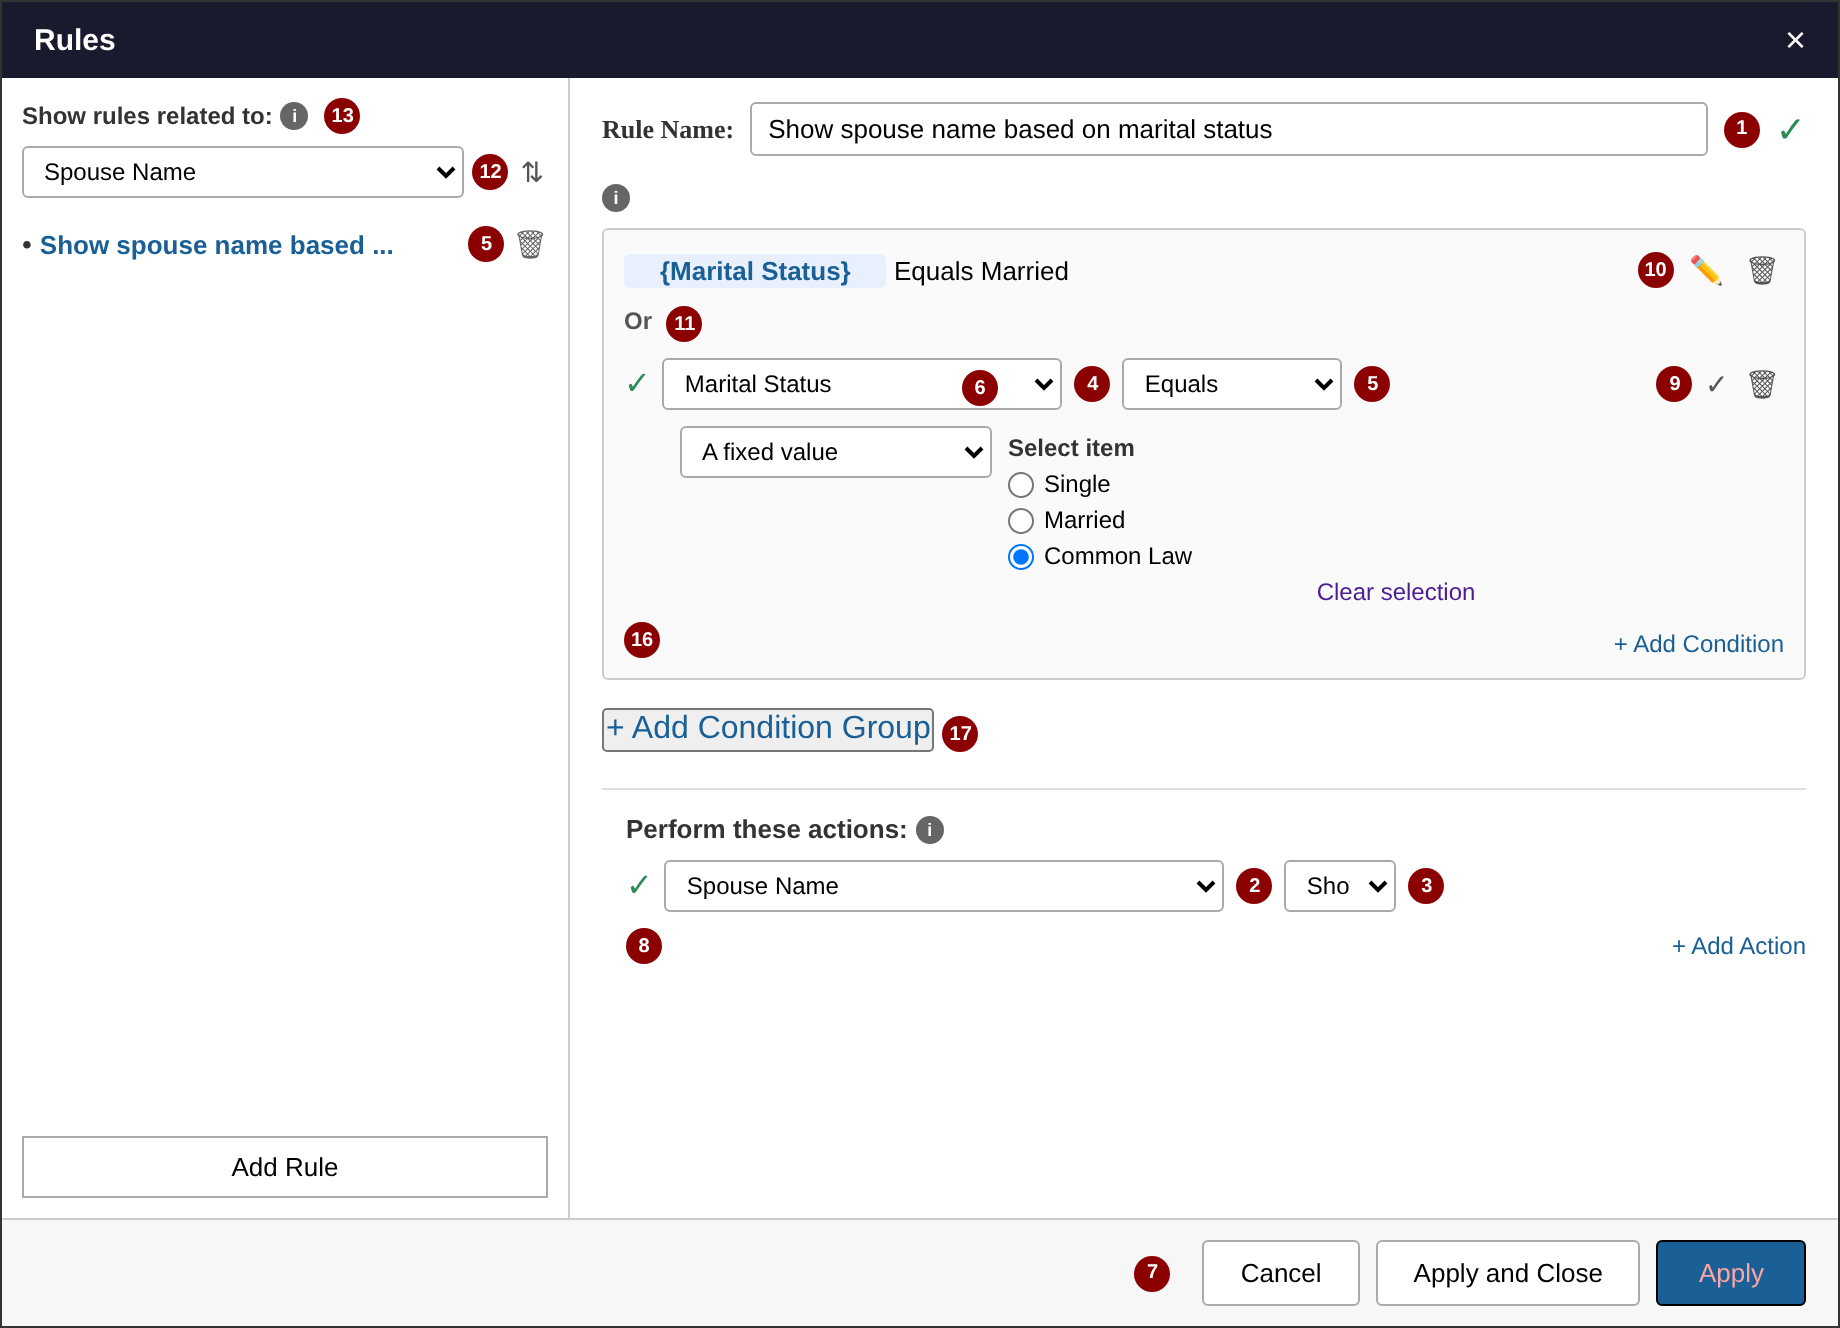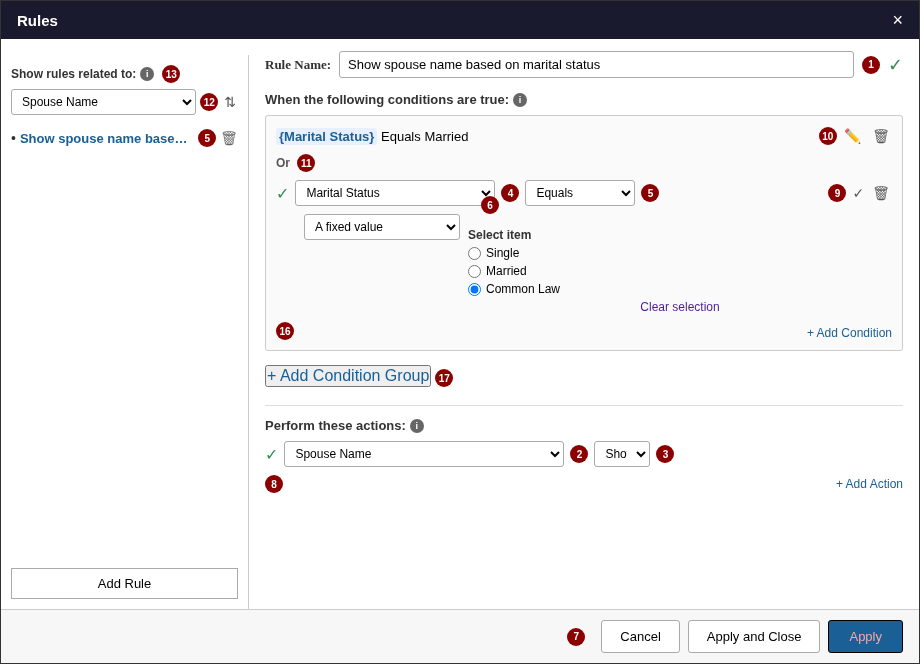--- a/index.html
+++ b/index.html
@@ -1,61 +1,61 @@
 <!DOCTYPE html>
 <html><head>
   <meta charset="utf-8">
   <style>
     * { box-sizing: border-box; margin: 0; padding: 0; }
     body { font-family: Arial, sans-serif; font-size: 13px; background: #555; display: flex; align-items: center; justify-content: center; min-height: 100vh; }
     .modal { width: 920px; height: 664px; background: #fff; border: 1px solid #333; display: flex; flex-direction: column; position: relative; }
     .modal-header { background: #1a1a2e; color: #fff; padding: 10px 16px; display: flex; justify-content: space-between; align-items: center; font-size: 15px; font-weight: bold; }
     .modal-close { color: #fff; background: none; border: none; font-size: 18px; cursor: pointer; line-height: 1; }
     .modal-body { display: flex; flex: 1; overflow: hidden; }
-    .left-panel { width: 248px; border-right: 1px solid #ccc; display: flex; flex-direction: column; padding: 10px; margin-top: 16px; }
+    .left-panel { width: 284px; border-right: 1px solid #ccc; display: flex; flex-direction: column; padding: 10px; }
     .left-panel-label { font-size: 12px; font-weight: bold; color: #333; margin-bottom: 6px; display: flex; align-items: center; gap: 4px; }
     .info-icon { width: 14px; height: 14px; border-radius: 50%; background: #666; color: #fff; font-size: 9px; display: inline-flex; align-items: center; justify-content: center; cursor: pointer; }
     .field-selector-row { display: flex; align-items: center; gap: 4px; margin-bottom: 10px; }
     .field-select { flex: 1; border: 1px solid #aaa; border-radius: 3px; padding: 4px 6px; font-size: 12px; background: #fff; }
     .sort-btn { background: none; border: none; cursor: pointer; font-size: 14px; color: #555; padding: 2px; }
     .rule-list { flex: 1; }
     .rule-item { display: flex; align-items: center; gap: 4px; padding: 4px 0; cursor: pointer; }
     .rule-item-dot { color: #333; font-size: 14px; }
     .rule-item-name { font-size: 13px; color: #1a6096; font-weight: bold; flex: 1; overflow: hidden; text-overflow: ellipsis; white-space: nowrap; }
     .rule-item-delete { background: none; border: none; cursor: pointer; color: #666; font-size: 14px; }
     .badge { display: inline-flex; align-items: center; justify-content: center; background: #8b0000; color: #fff; border-radius: 50%; width: 18px; height: 18px; font-size: 10px; font-weight: bold; position: relative; }
     .add-rule-btn { margin-top: auto; border: 1px solid #aaa; background: #fff; padding: 7px; font-size: 13px; cursor: pointer; width: 100%; }
     .right-panel { flex: 1; display: flex; flex-direction: column; padding: 12px 16px; overflow-y: auto; }
     .rule-name-row { display: flex; align-items: center; gap: 8px; margin-bottom: 14px; }
     .rule-name-label { font-size: 13px; font-weight: bold; color: #333; white-space: nowrap; font-family: Liberation Serif, serif; }
     .rule-name-input { flex: 1; border: 1px solid #aaa; border-radius: 3px; padding: 5px 8px; font-size: 13px; }
     .check-icon { color: #2e8b57; font-size: 18px; }
     .section-label { font-size: 13px; font-weight: bold; color: #333; margin-bottom: 8px; display: flex; align-items: center; gap: 4px; }
     .condition-block { border: 1px solid #ccc; border-radius: 3px; padding: 10px; margin-bottom: 8px; background: #fafafa; }
     .condition-saved-row { display: flex; align-items: center; justify-content: space-between; margin-bottom: 8px; }
-    .condition-tag { background: #e8f0fe; color: #1a6096; border-radius: 3px; padding: 1px 3px; font-size: 13px; font-weight: bold; }
+    .condition-tag { background: #e8f0fe; color: #1a6096; border-radius: 3px; padding: 1px 18px; font-size: 13px; font-weight: bold; }
     .condition-actions { display: flex; gap: 6px; align-items: center; }
     .icon-btn { background: none; border: none; cursor: pointer; color: #555; font-size: 14px; padding: 2px; }
     .or-label { font-size: 12px; font-weight: bold; color: #555; margin-bottom: 8px; }
     .condition-row { display: flex; align-items: center; gap: 6px; margin-bottom: 8px; }
     .green-check { color: #2e8b57; font-size: 16px; }
     .condition-select { border: 1px solid #aaa; border-radius: 3px; padding: 4px 6px; font-size: 12px; background: #fff; }
     .condition-select-wide { width: 200px; }
     .condition-select-medium { width: 110px; }
     .value-row { margin-left: 28px; display: flex; align-items: flex-start; gap: 8px; flex-wrap: wrap; }
     .fixed-value-select { border: 1px solid #aaa; border-radius: 3px; padding: 4px 6px; font-size: 12px; background: #fff; width: 156px; }
-    .select-item-label { font-size: 12px; font-weight: bold; color: #333; margin-top: 14px; }
+    .select-item-label { font-size: 12px; font-weight: bold; color: #333; margin-top: 4px; }
     .radio-group { display: flex; flex-direction: column; gap: 4px; margin-top: 4px; }
     .radio-item { display: flex; align-items: center; gap: 5px; font-size: 12px; cursor: pointer; }
     .clear-link { color: #4c1d95; font-size: 12px; cursor: pointer; text-align: center; margin-top: 4px; }
     .condition-row-actions { display: flex; align-items: center; gap: 4px; margin-left: auto; }
     .add-condition-btn { color: #1a6096; font-size: 12px; cursor: pointer; background: none; border: none; text-align: right; display: block; margin-left: auto; margin-top: 4px; }
     .add-condition-group-link { color: #1a6096; font-size: 16px; cursor: pointer; margin: 6px 0 10px; display: inline-block; }
     .divider { border: none; border-top: 1px solid #ddd; margin: 8px 0; }
-    .perform-section { margin-top: 4px; }
+    .perform-section { margin-top: 4px; margin-left: 12px; }
     .action-row { display: flex; align-items: center; gap: 6px; margin-bottom: 8px; }
     .action-select-wide { width: 280px; border: 1px solid #aaa; border-radius: 3px; padding: 4px 6px; font-size: 12px; background: #fff; }
     .action-select-small { width: 56px; border: 1px solid #aaa; border-radius: 3px; padding: 4px 6px; font-size: 12px; background: #fff; }
     .add-action-btn { color: #1a6096; font-size: 12px; cursor: pointer; background: none; border: none; text-align: right; display: block; margin-left: auto; }
     .modal-footer { border-top: 1px solid #ccc; padding: 10px 16px; display: flex; justify-content: flex-end; align-items: center; gap: 8px; background: #f7f7f7; }
     .btn-cancel { border: 1px solid #aaa; background: #fff; padding: 8px 18px; font-size: 13px; cursor: pointer; border-radius: 3px; }
     .btn-apply-close { border: 1px solid #aaa; background: #fff; padding: 8px 18px; font-size: 13px; cursor: pointer; border-radius: 3px; }
     .btn-apply { background: #1a6096; color: #fca5a5; border: 1px solid #000000; padding: 8px 20px; font-size: 13px; cursor: pointer; border-radius: 3px; }
     .value-area { flex: 1; }
     select { cursor: pointer; }
@@ -99,21 +99,20 @@
     <div class="right-panel">
 
       <div class="rule-name-row">
         <span class="rule-name-label">Rule Name:</span>
         <input class="rule-name-input" type="text" value="Show spouse name based on marital status" style="">
         <span class="badge">1</span>
         <span class="check-icon">✓</span>
       </div>
 
       <div class="section-label">
-        <span>When the following conditions are true:</span>
         <span class="info-icon">i</span>
       </div>
 
       <div class="condition-block">
 
         <div class="condition-saved-row">
           <div style="font-size:13px;">
             <span class="condition-tag">{Marital Status}</span>
             <span> Equals </span>
             <span>Married</span>

